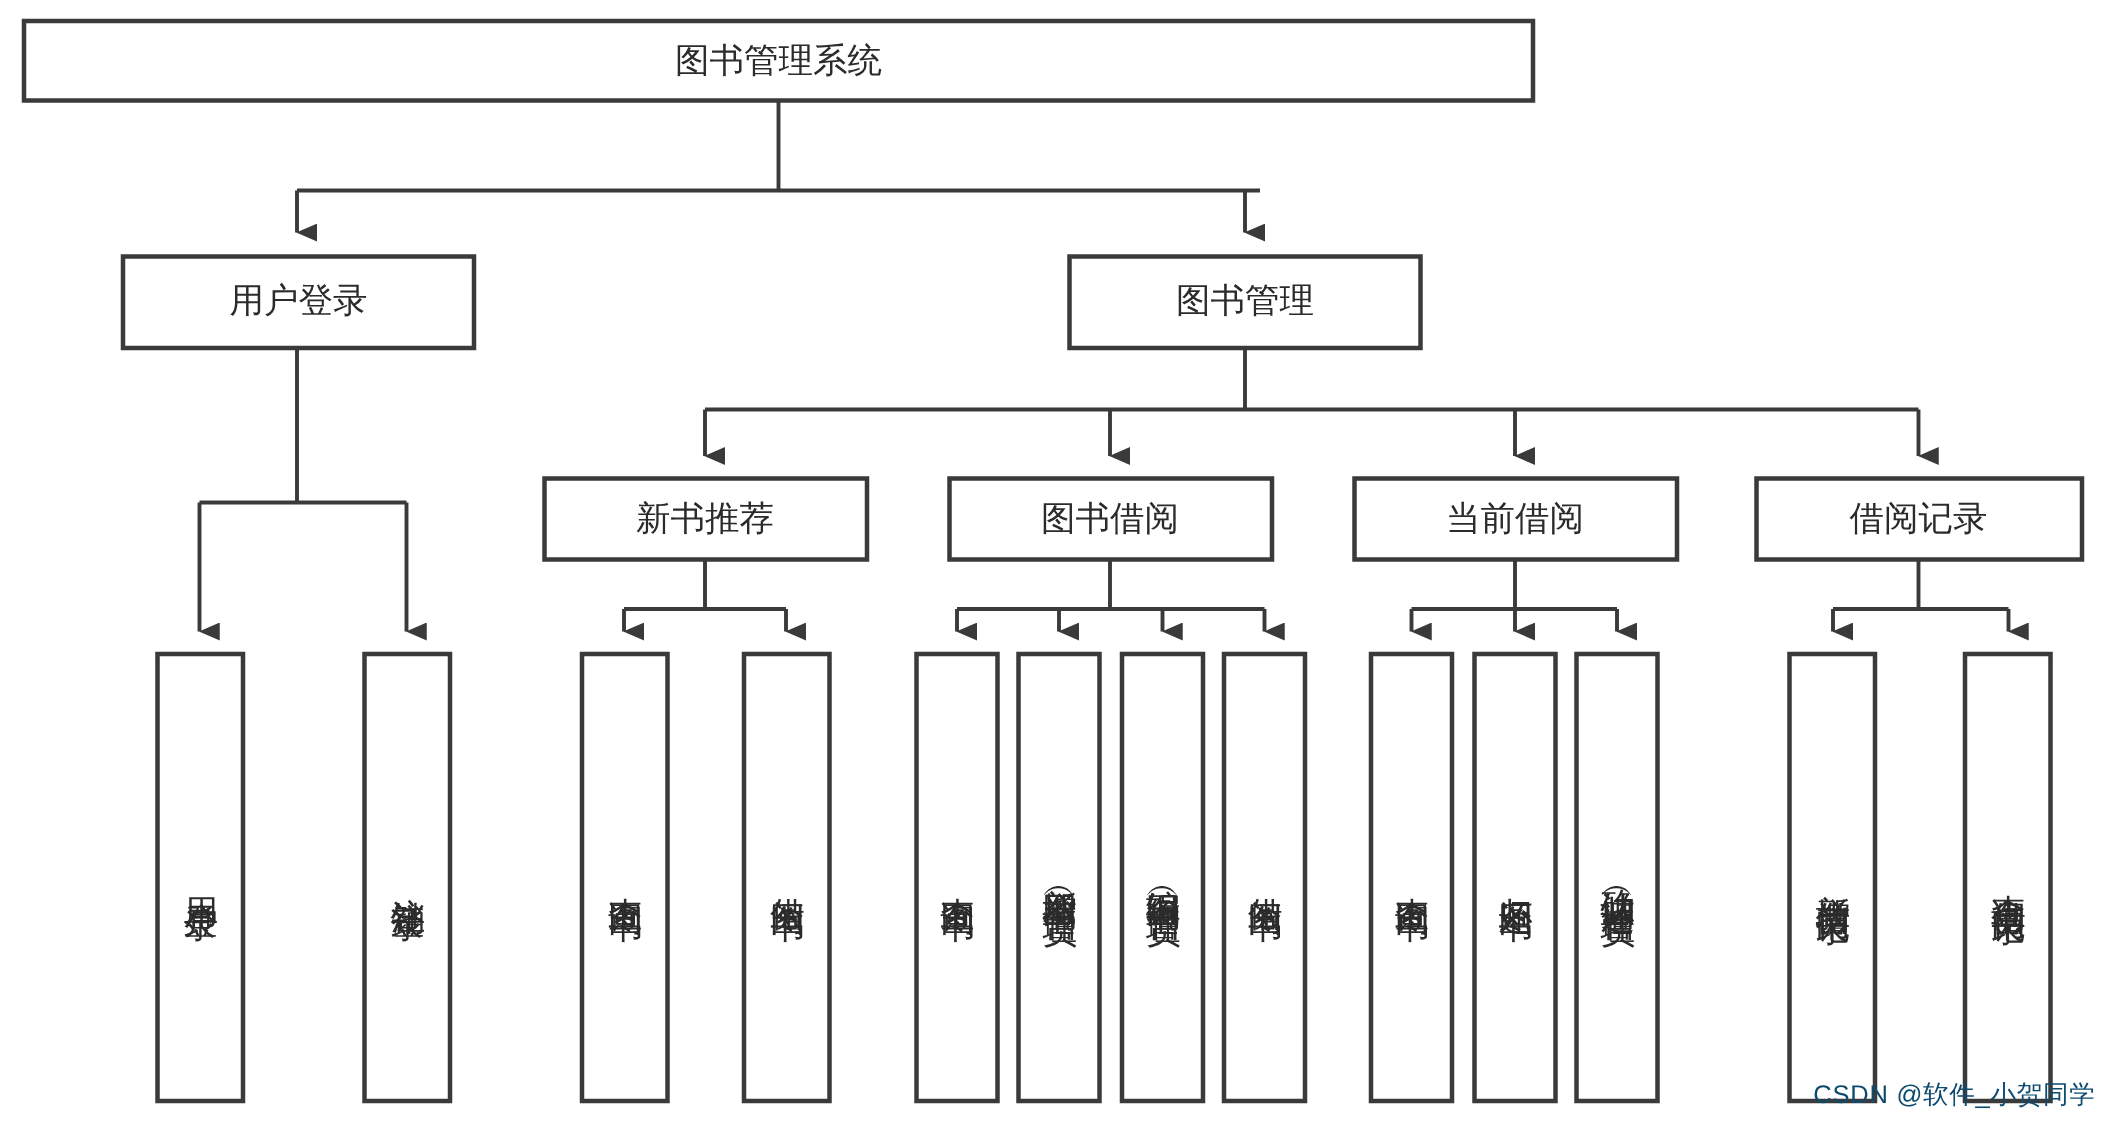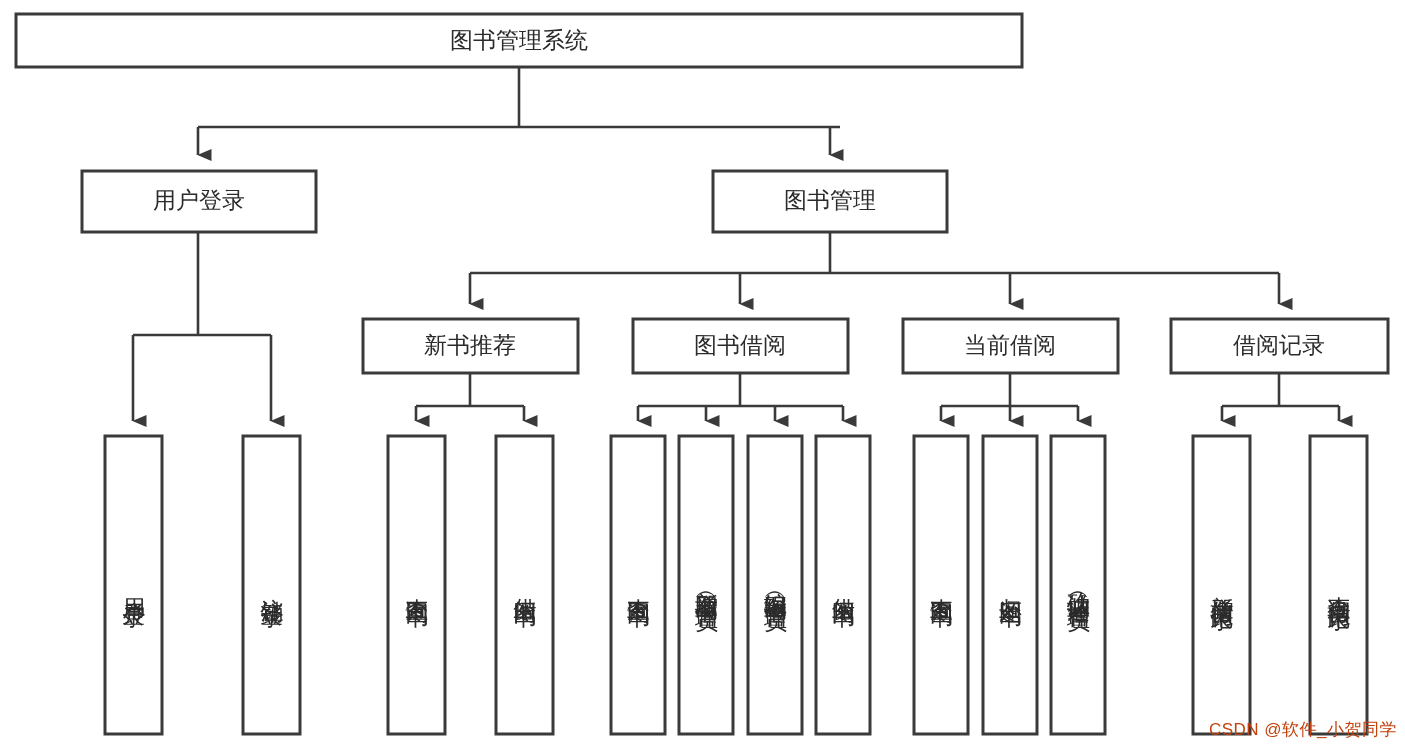--- a/index.html
+++ b/index.html
@@ -64,21 +64,21 @@
     justify-content: center;
     text-align: center;
     user-select: none;
   }
   .watermark {
     position: absolute;
     right: 8px;
     bottom: 6px;
     font-family: "Liberation Sans", "DejaVu Sans", sans-serif;
     font-size: 17px;
-    color: #c2410c;
+    color: #0c4a6e;
     letter-spacing: 0.5px;
     white-space: nowrap;
     user-select: none;
   }
 </style>
 </head>
 <body>
 
 <div id="diagram-root">
 

